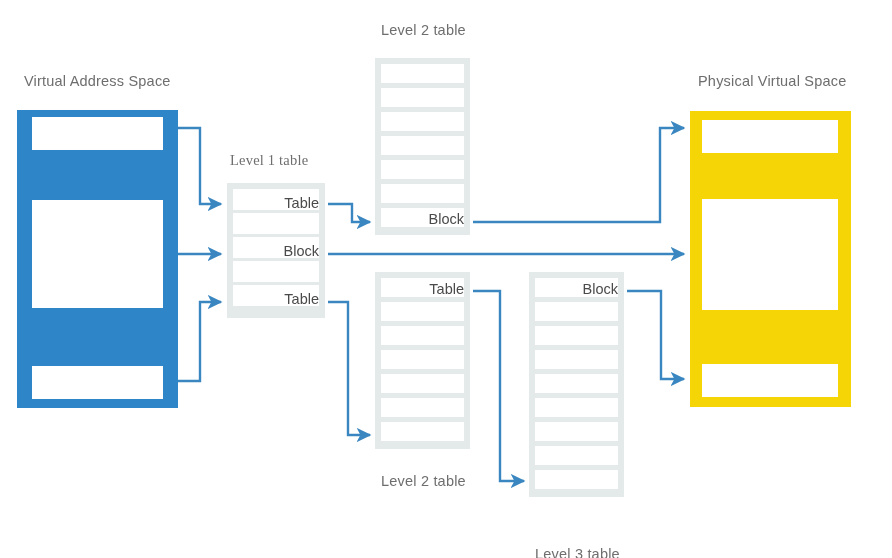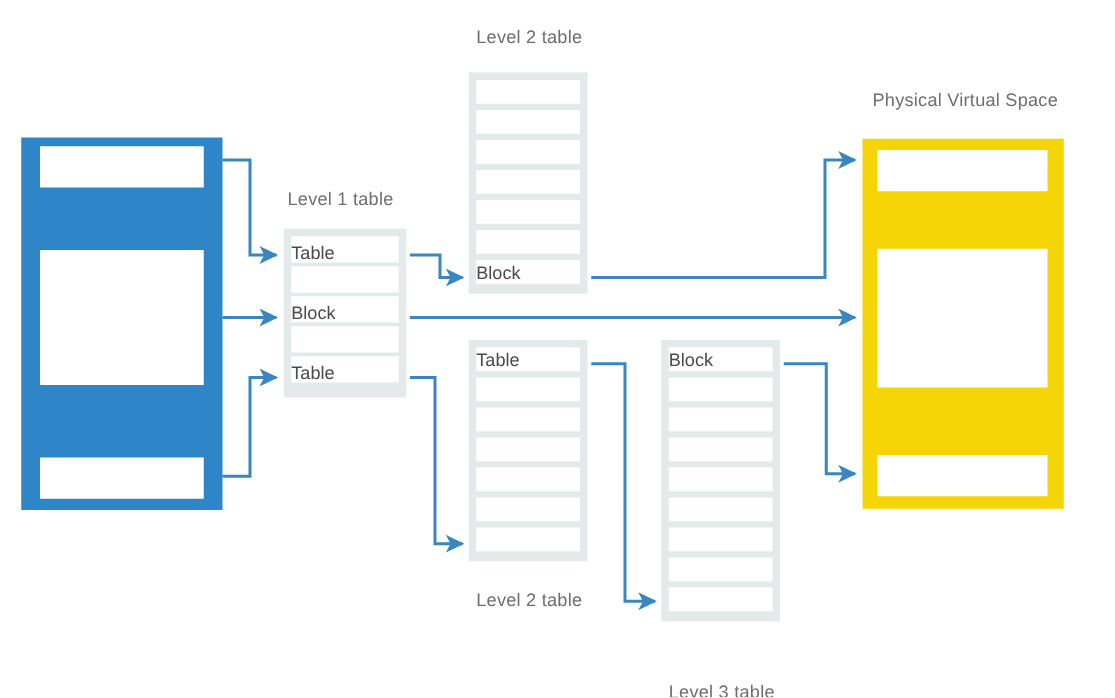--- a/index.html
+++ b/index.html
@@ -31,21 +31,21 @@
     font-family: "Liberation Sans", sans-serif;
     white-space: nowrap;
     letter-spacing: 0.2px;
   }
   .cell-text {
     position: absolute;
     color: #4a4a4a;
     font-size: 14.5px;
     font-family: "Liberation Sans", sans-serif;
     white-space: nowrap;
-    text-align: left;
+    text-align: right;
   }
   .addr-space {
     position: absolute;
     box-sizing: border-box;
   }
   .addr-row {
     position: absolute;
     background: #ffffff;
   }
   .pt {
@@ -56,24 +56,25 @@
   .pt-cell {
     position: absolute;
     background: #ffffff;
   }
 </style>
 </head>
 <body>
 
 <div id="diagram-root">
 
+  <div class="lbl" style="left:24px; top:73px;">Virtual Address Space</div>
 
   <div class="lbl" style="left:698px; top:73px;">Physical Virtual Space</div>
 
-  <div class="lbl" style="left:230px; top:152px;">Level 1 table</div>
+  <div class="lbl" style="left:230px; top:152px;font-family:Liberation Serif, serif;">Level 1 table</div>
 
   <div class="lbl" style="left:381px; top:22px;">Level 2 table</div>
 
   <div class="lbl" style="left:381px; top:473px;">Level 2 table</div>
 
   <div class="lbl" style="left:535px; top:546px;">Level 3 table</div>
 
   <div class="addr-space" style="left:17px; top:110px; width:161px; height:298px; background:#2E86C8;">
     <div class="addr-row" style="left:15px; top:7px; width:131px; height:33px;"></div>
     <div class="addr-row" style="left:15px; top:90px; width:131px; height:108px;"></div>

